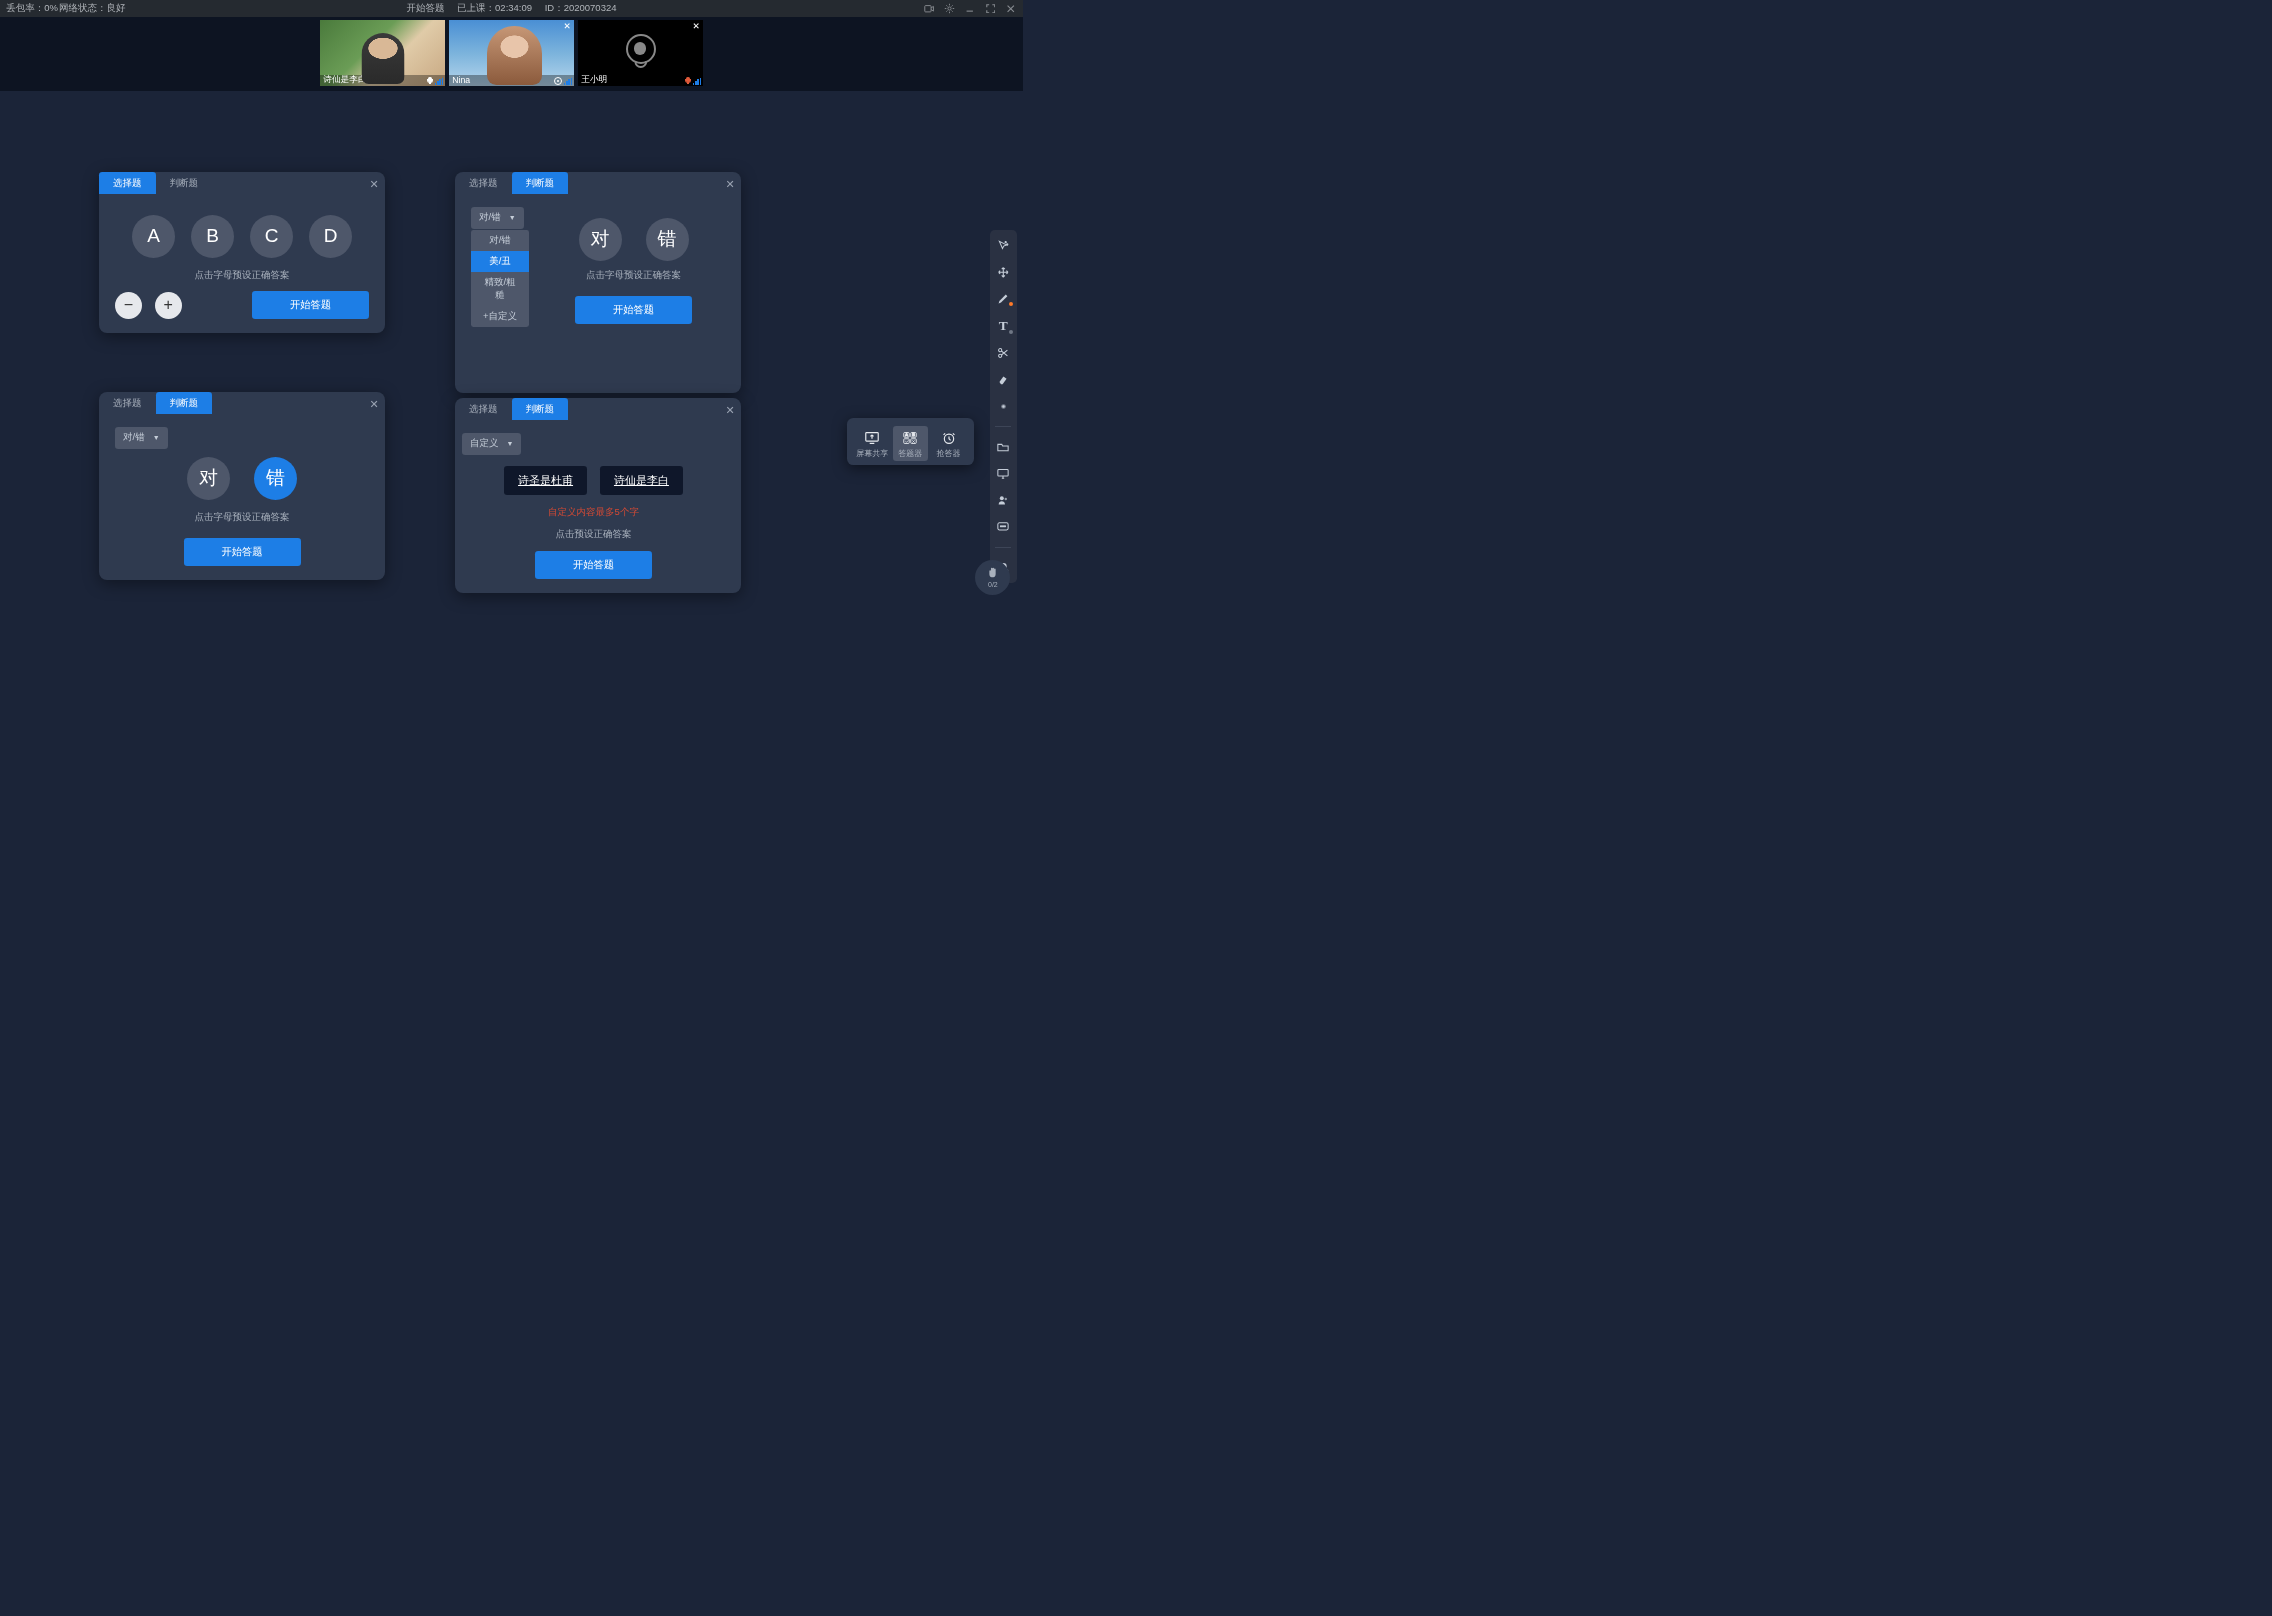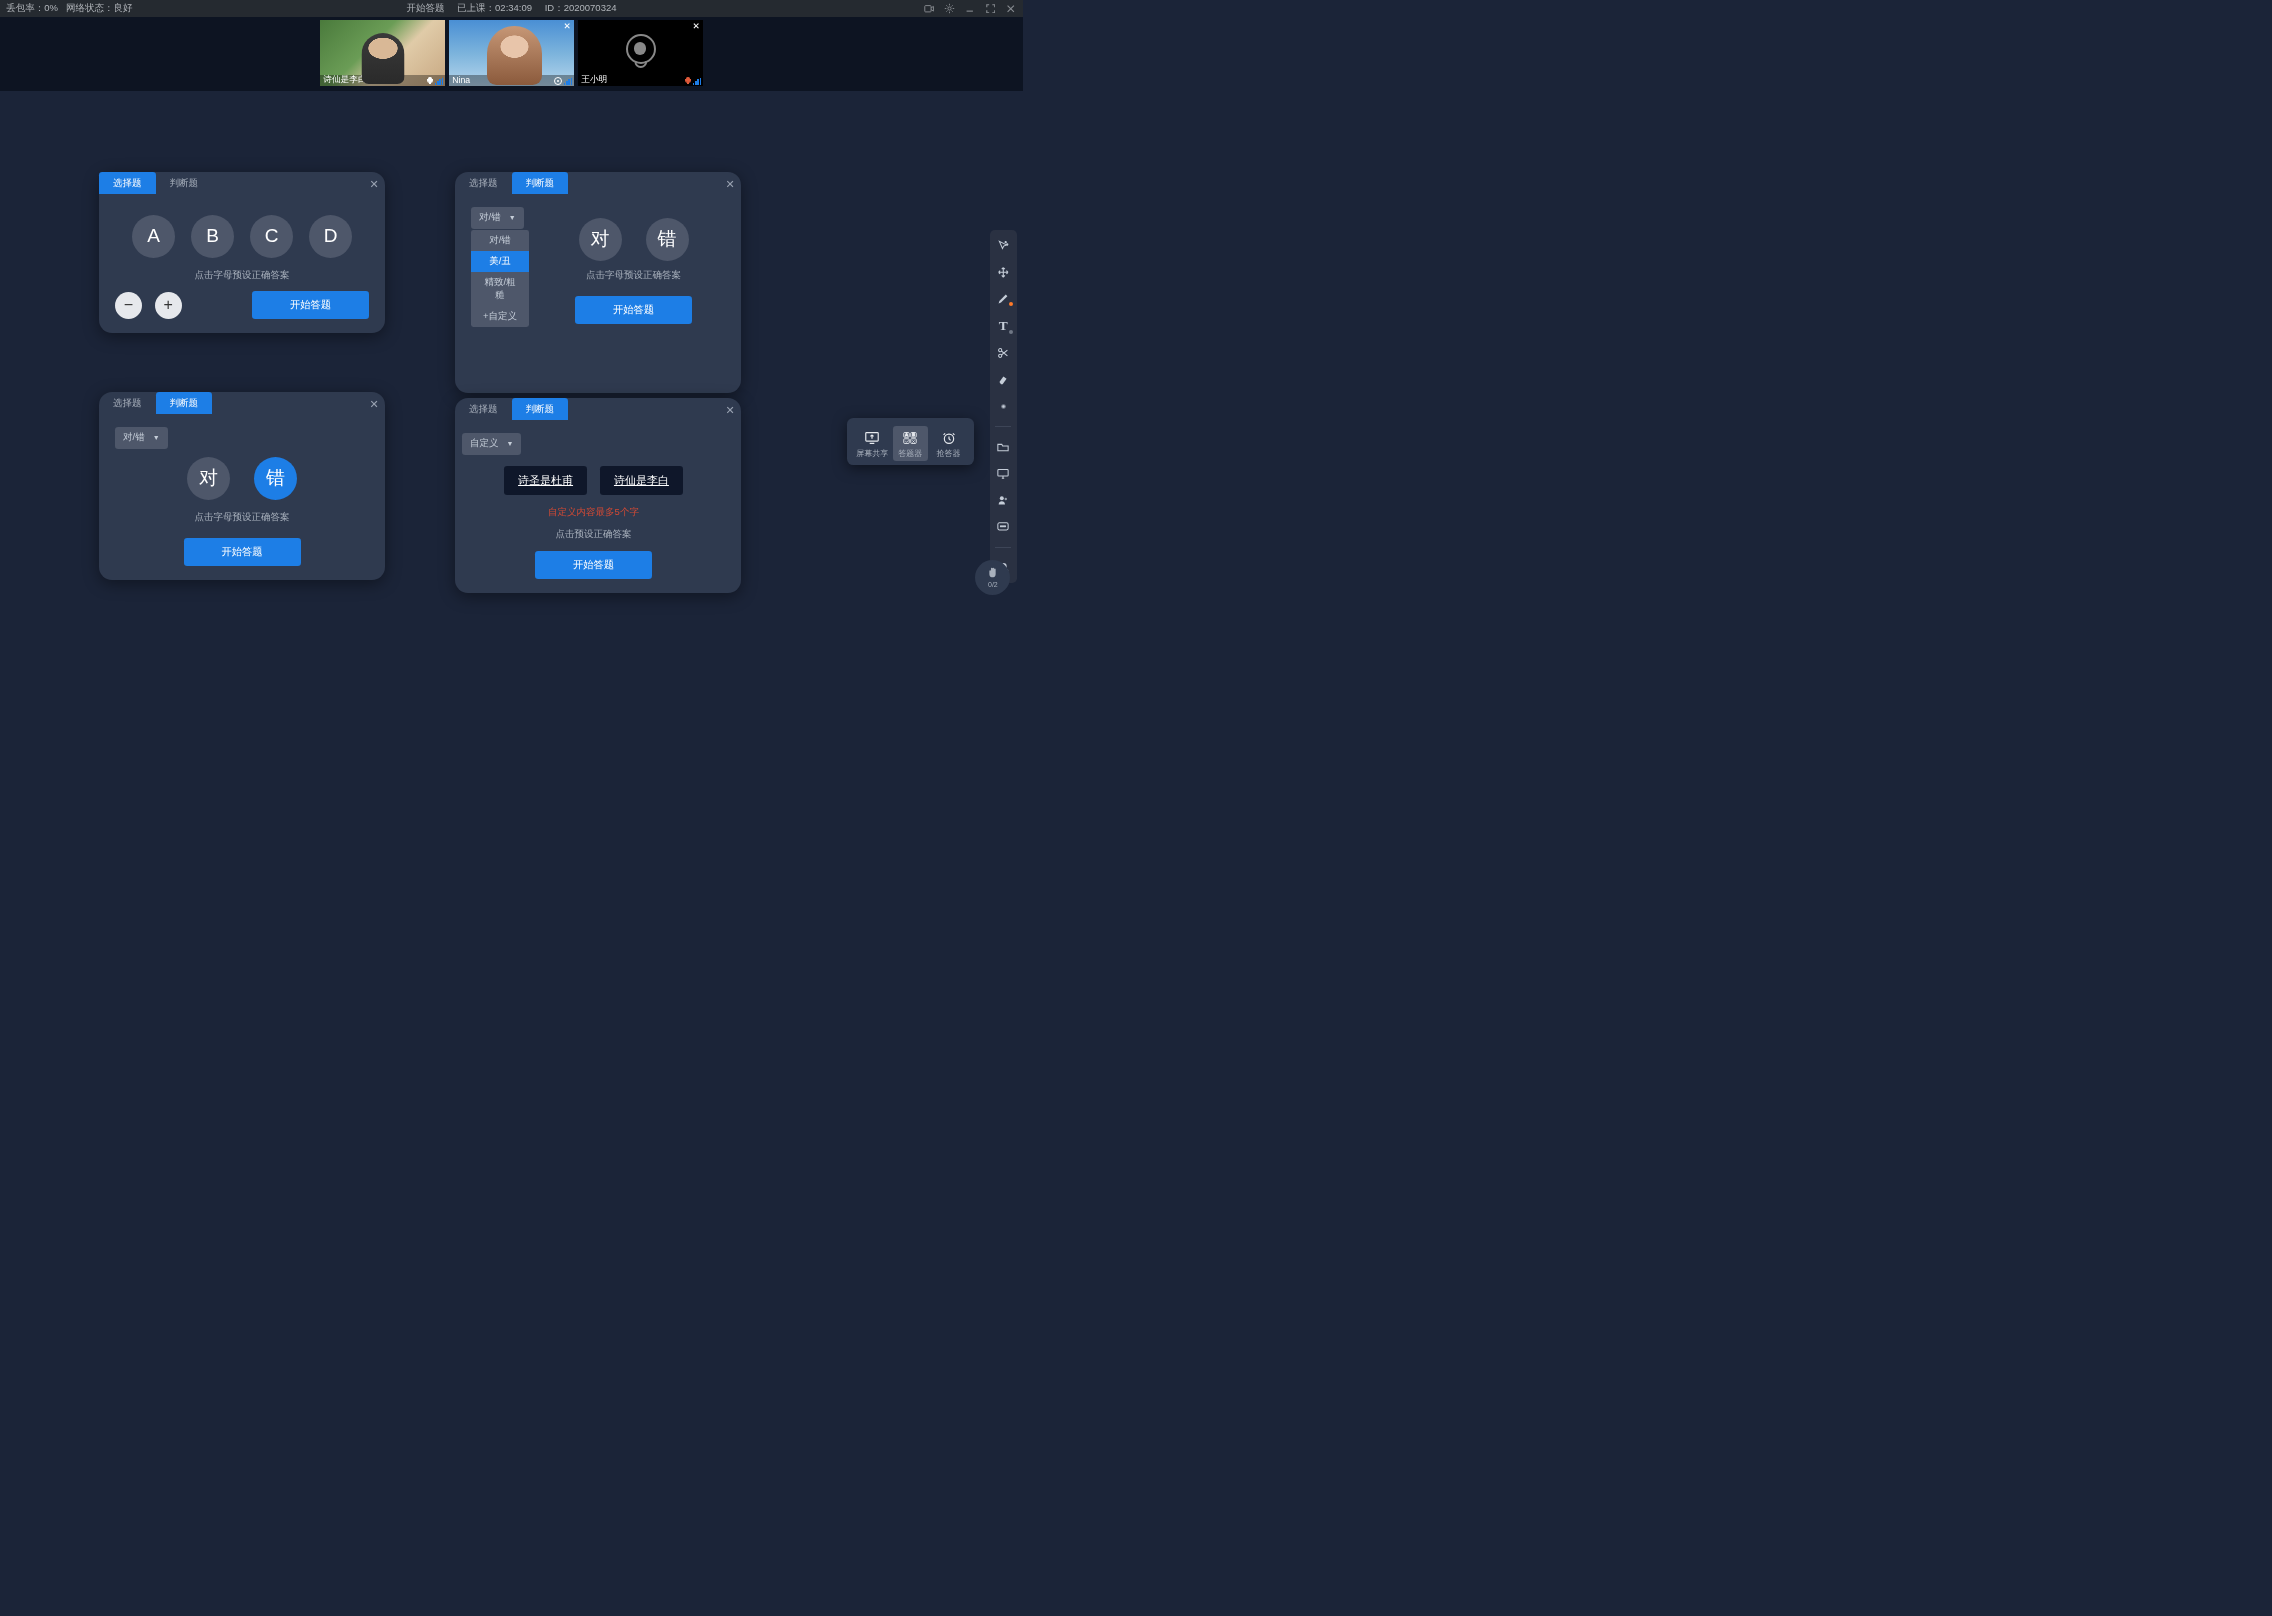--- a/index.html
+++ b/index.html
@@ -1,19 +1,19 @@
 <!DOCTYPE html>
 <html style="font-size:12.6px"><head>
 <meta charset="utf-8">
 <style>
 * { box-sizing: border-box; margin: 0; padding: 0; font-family: -apple-system, "PingFang SC", "Microsoft YaHei", sans-serif; }
 body { background: #1b2438; color: #c5cdd8; width: 1023px; height: 729px; overflow: hidden; position: relative; }
 
 .topbar { height: 16.6px; background: #252a30; display: flex; align-items: center; font-size: 9.5px; color: #b0b4b9; padding: 0 6.3px; }
-.topbar .left { display: flex; gap: 8px; }
+.topbar .left { display: flex; gap: 1px; }
 .topbar .center { position: absolute; left: 50%; transform: translateX(-50%); display: flex; gap: 12.6px; }
 .topbar .right { margin-left: auto; display: flex; gap: 9.5px; }
 .topbar .sysicon { width: 11px; height: 11px; display: flex; align-items: center; justify-content: center; cursor: pointer; opacity: 0.7; }
 
 .videorow { height: 74px; background: #0d1422; display: flex; justify-content: center; gap: 4px; padding-top: 3.2px; }
 .vtile { width: 125px; height: 66px; background: #222; position: relative; overflow: hidden; }
 .vtile.off { background: #000; }
 .vtile .namebar { position: absolute; bottom: 0; left: 0; right: 0; height: 11px; font-size: 8.7px; color: #fff; padding-left: 3.2px; display: flex; align-items: center; background: rgba(0,0,0,0.35); }
 .vtile .icons { position: absolute; bottom: 0.8px; right: 1.6px; display: flex; gap: 1.6px; align-items: center; }
 .vtile .closebtn { position: absolute; top: 1.6px; right: 3.2px; color: #fff; font-size: 8.7px; cursor: pointer; }
@@ -25,21 +25,21 @@
 .avatar2 { background: linear-gradient(180deg, #4a8fd4 0%, #7bb3dc 50%, #b5d5ec 100%); }
 .avatar2::after { content:""; position:absolute; left:30%; top:10%; width:55px; height:59px; background: radial-gradient(ellipse 25px 20px at 50% 35%, #e8c5aa 0%, #e8c5aa 55%, transparent 57%), linear-gradient(#c69776, #8b5a3c); border-radius: 28px 28px 9.5px 9.5px; }
 .siglevel { display:flex; align-items:flex-end; gap:0.8px; height:8px; }
 .siglevel span { width:1.6px; }
 .sig-blue span { background:#1e7de6; }
 .micicon { width:6.3px; height:8px; display:block; position:relative; }
 .micbody { position:absolute; left:1.6px; top:0; width:3.2px; height:4.7px; border-radius:1.6px; }
 .micstand { position:absolute; left:2.4px; top:4.7px; width:1.6px; height:2.4px; }
 .micarc { position:absolute; left:0; top:2.4px; width:6.3px; height:4px; border:0.8px solid; border-top:none; border-radius:0 0 4px 4px; }
 
-.panel { position: absolute; background: #2f3a4f; border-radius: 13px; box-shadow: 0 3.2px 16px rgba(0,0,0,0.4); }
+.panel { position: absolute; background: #2f3a4f; border-radius: 8px; box-shadow: 0 3.2px 16px rgba(0,0,0,0.4); }
 .panel-tabs { height: 22px; display: flex; }
 .tab { padding: 0 14px; font-size: 9.5px; color: #a8b0bc; display: flex; align-items: center; cursor: pointer; border-radius: 3.2px 3.2px 0 0; }
 .tab.active { background: #1d7ee6; color: #fff; }
 .panel-close { position: absolute; top: 5.5px; right: 6.3px; color: #9aa3b2; cursor: pointer; font-size: 11px; }
 .panel-body { padding: 12.6px 16px 14px; text-align: center; }
 
 .optrow { display: flex; justify-content: center; gap: 16px; margin: 8px 0 11px; }
 .optcircle { width: 43px; height: 43px; border-radius: 50%; background: #4e576a; color: #fff; font-size: 19px; display: flex; align-items: center; justify-content: center; font-weight: 400; cursor: pointer; }
 .optcircle.selected { background: #1d7ee6; }
 .hint { font-size: 9.5px; color: #a8b0bc; margin: 3.2px 0 9.5px; }

